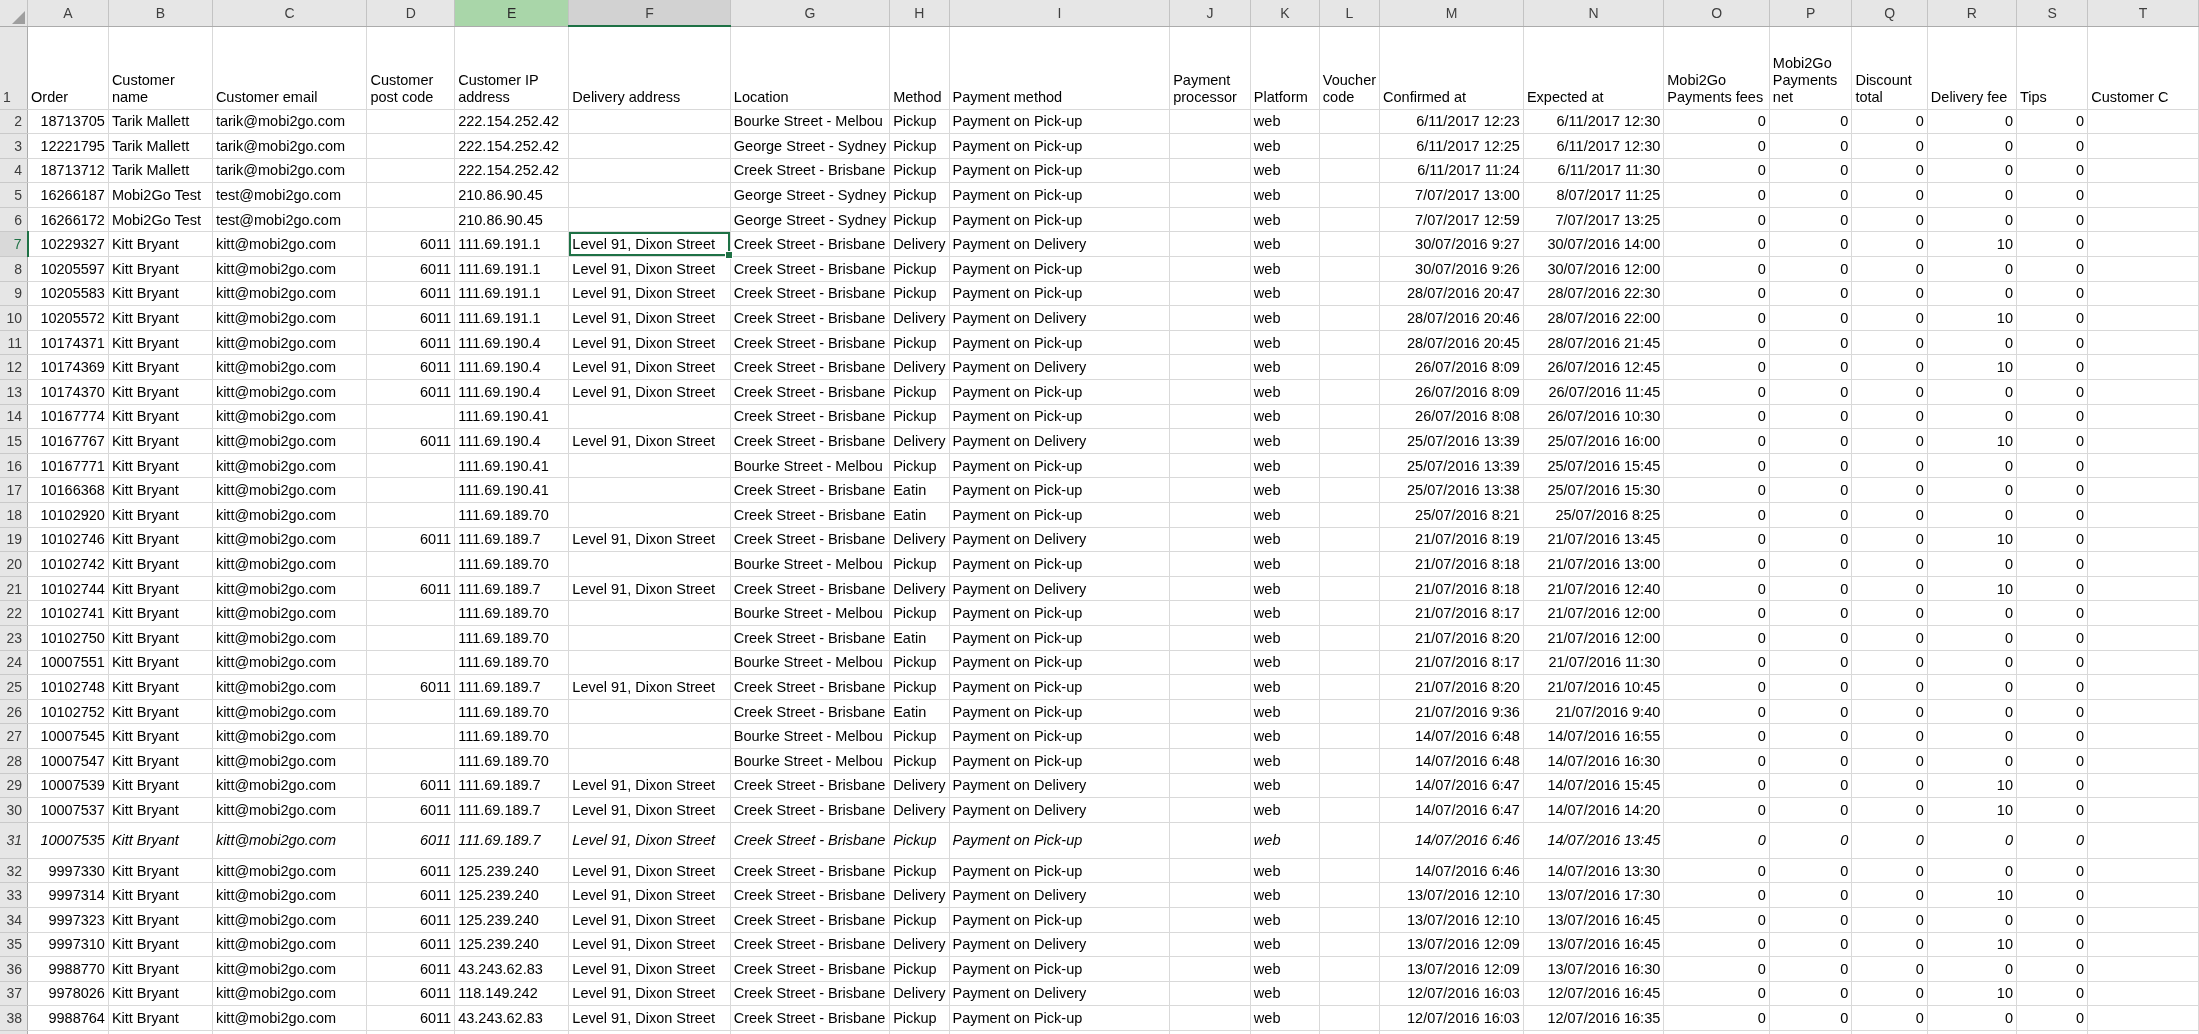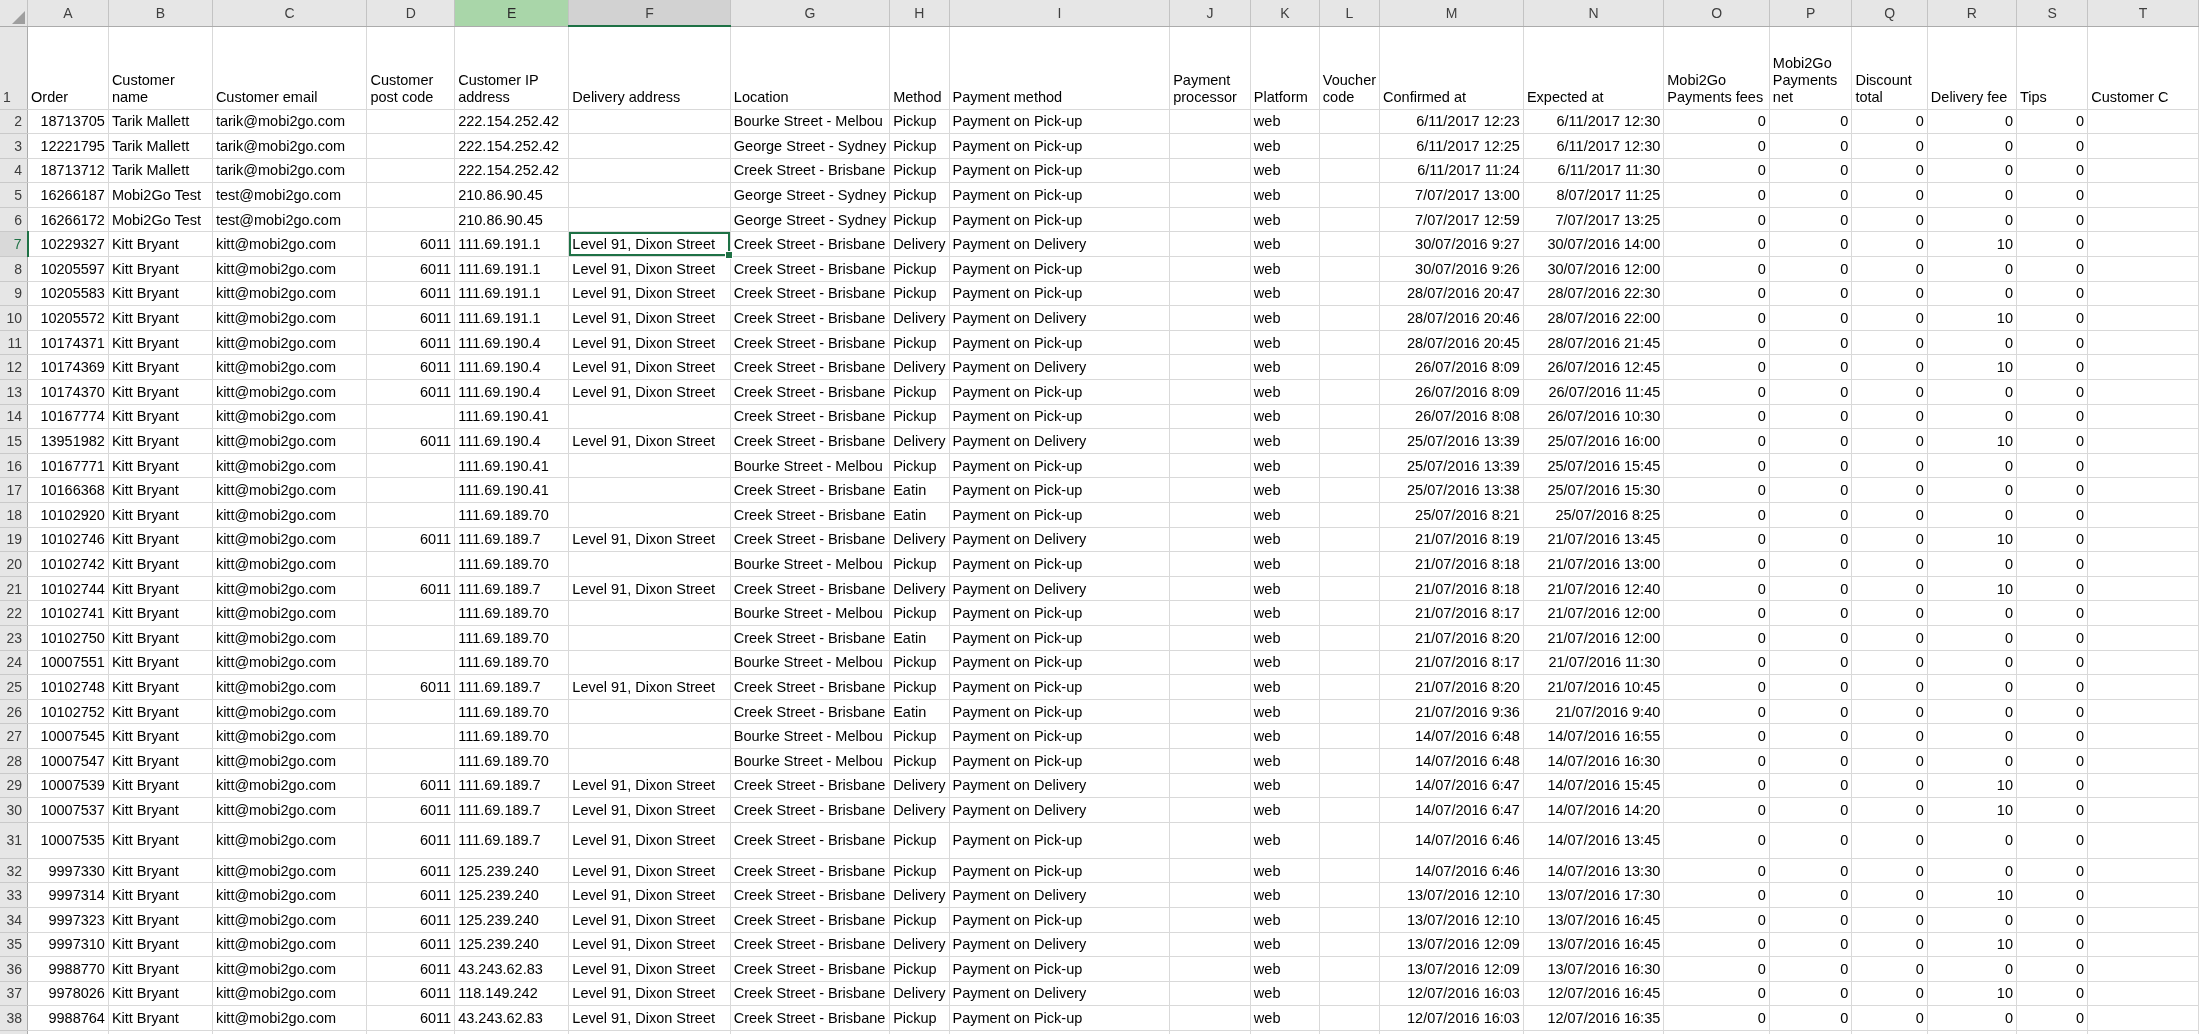--- a/index.html
+++ b/index.html
@@ -419,21 +419,21 @@
           <td class="al-right">26/07/2016 10:30</td>
           <td class="al-right">0</td>
           <td class="al-right">0</td>
           <td class="al-right">0</td>
           <td class="al-right">0</td>
           <td class="al-right">0</td>
           <td class="al-left"></td>
         </tr>
         <tr class="data-row" style="height: 24.6px;">
           <td class="rowhdr">15</td>
-          <td class="al-right">13951982</td>
+          <td class="al-right">10167767</td>
           <td class="al-left">Kitt Bryant</td>
           <td class="al-left">kitt@mobi2go.com</td>
           <td class="al-right">6011</td>
           <td class="al-left">111.69.190.4</td>
           <td class="al-left">Level 91, Dixon Street</td>
           <td class="al-left">Creek Street - Brisbane</td>
           <td class="al-left">Delivery</td>
           <td class="al-left">Payment on Delivery</td>
           <td class="al-left"></td>
           <td class="al-left">web</td>
@@ -785,21 +785,21 @@
           <td class="al-left"></td>
           <td class="al-right">14/07/2016 6:47</td>
           <td class="al-right">14/07/2016 14:20</td>
           <td class="al-right">0</td>
           <td class="al-right">0</td>
           <td class="al-right">0</td>
           <td class="al-right">10</td>
           <td class="al-right">0</td>
           <td class="al-left"></td>
         </tr>
-        <tr class="data-row" style="height: 36px;">
+        <tr class="data-row" style="height: 36px; font-style: italic;">
           <td class="rowhdr">31</td>
           <td class="al-right">10007535</td>
           <td class="al-left">Kitt Bryant</td>
           <td class="al-left">kitt@mobi2go.com</td>
           <td class="al-right">6011</td>
           <td class="al-left">111.69.189.7</td>
           <td class="al-left">Level 91, Dixon Street</td>
           <td class="al-left">Creek Street - Brisbane</td>
           <td class="al-left">Pickup</td>
           <td class="al-left">Payment on Pick-up</td>

